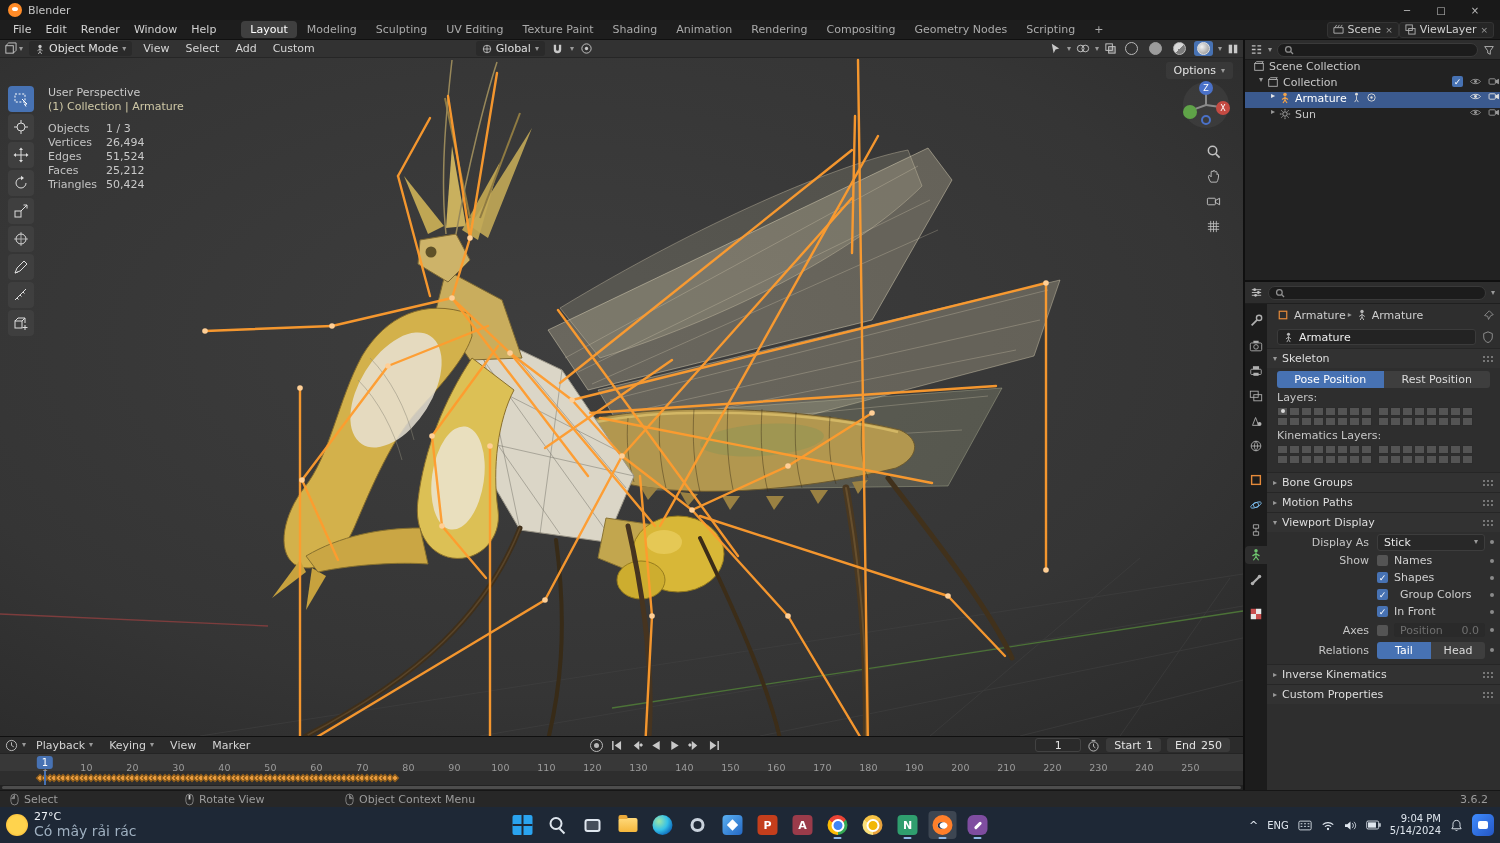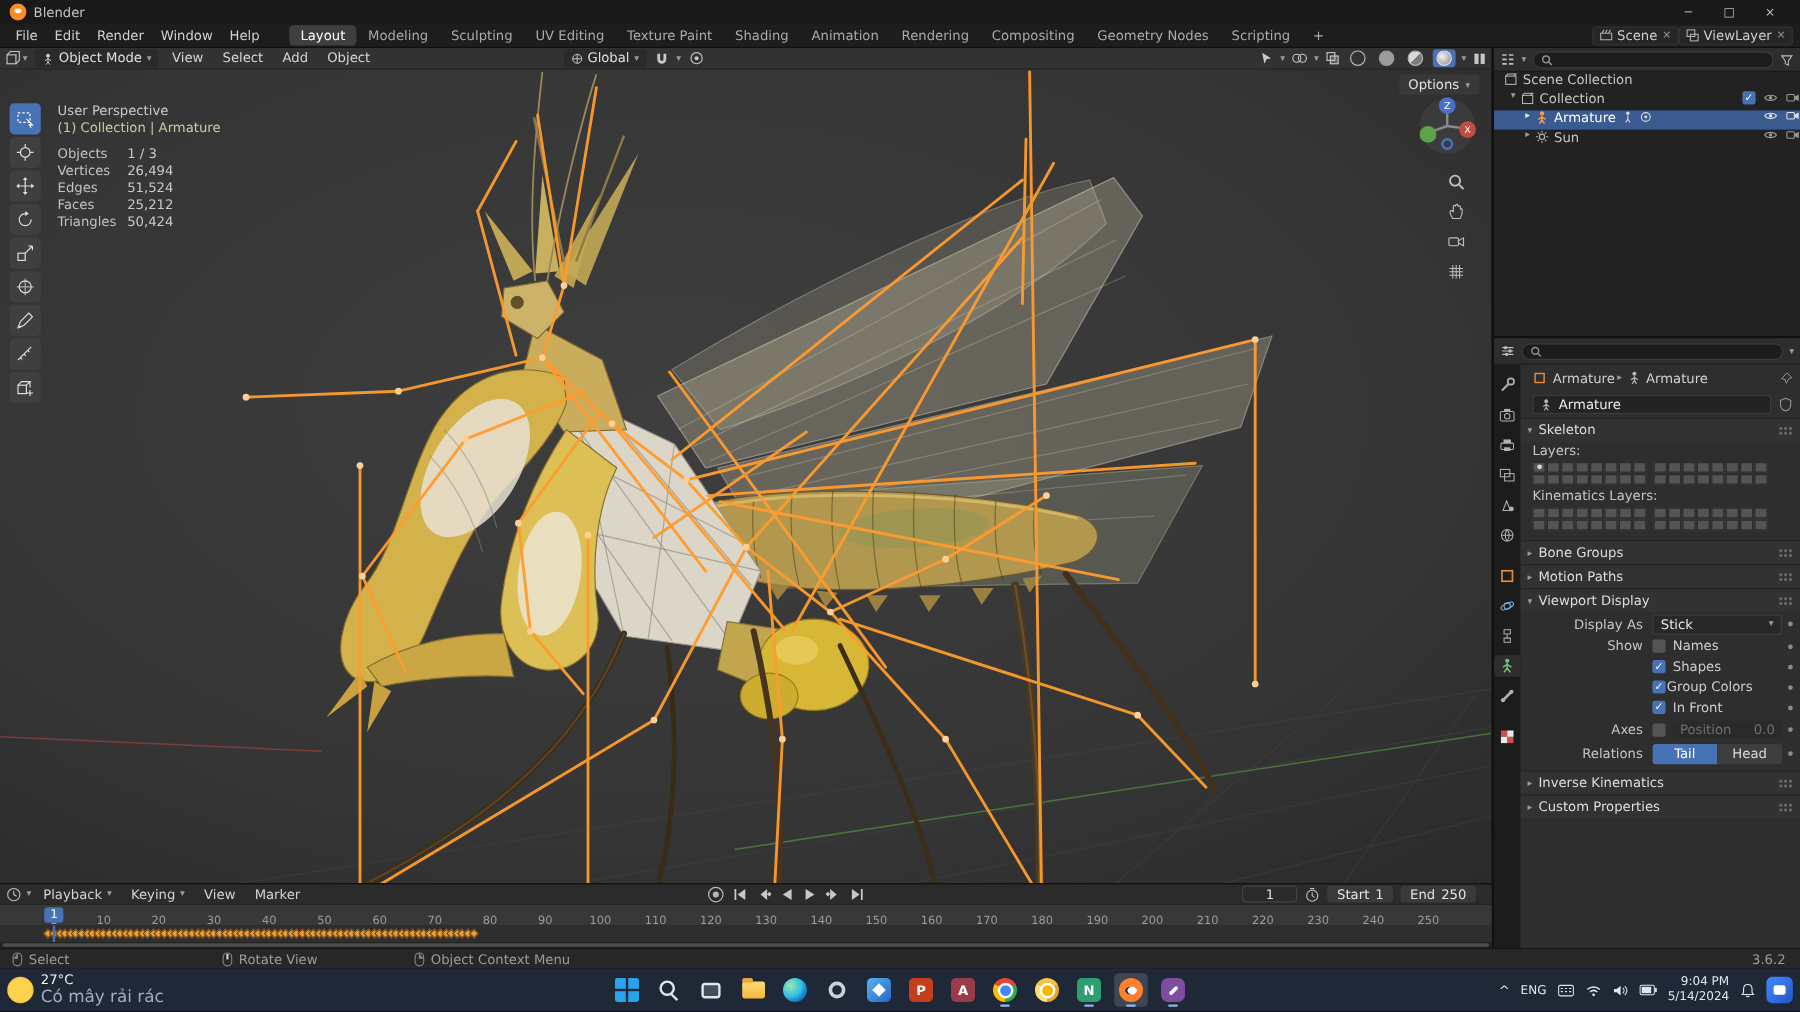--- a/index.html
+++ b/index.html
@@ -211,21 +211,21 @@
       <svg width="10" height="10" viewBox="0 0 12 12">
           <circle cx="6" cy="3" r="2" fill="#c8c8c8"></circle>
           <path d="M6,5 L6,9 M6,6 L3,8 M6,6 L9,8 M6,9 L4,12 M6,9 L8,12" stroke="#c8c8c8" fill="none"></path>
         </svg>
       <span>Object Mode</span>
       <span class="chev">▾</span>
     </span>
     <span class="hdr-menu">View</span>
     <span class="hdr-menu">Select</span>
     <span class="hdr-menu">Add</span>
-    <span class="hdr-menu">Object</span>
+    <span class="hdr-menu">Custom</span>
 
     <span style="margin-left:150px" class="hdr-dd">
       <svg width="10" height="10" viewBox="0 0 12 12">
           <circle cx="6" cy="6" r="4.5" stroke="#c8c8c8" fill="none"></circle>
           <path d="M6,1.5 V10.5 M1.5,6 H10.5" stroke="#c8c8c8"></path>
         </svg>
       <span>Global</span>
       <span class="chev">▾</span>
     </span>
     <svg width="13" height="13" viewBox="0 0 14 14">
@@ -793,20 +793,26 @@
         <svg width="12" height="12" viewBox="0 0 14 14" style="margin-left:6px">
             <path d="M7,1 L12,3 V7 C12,10.5 9.8,12.4 7,13.5 C4.2,12.4 2,10.5 2,7 V3 Z" stroke="#9a9a9a" fill="none"></path>
           </svg>
       </div>
 
       <div class="phead">
         <span class="chev">▾</span>
         <span>Skeleton</span>
         <span class="drag-dots"></span>
       </div>
+      <div class="prow" style="height:22px;padding:2px 10px">
+        <span class="seg" style="flex:1">
+          <div class="active">Pose Position</div>
+          <div>Rest Position</div>
+        </span>
+      </div>
       <div class="prow" style="height:14px">
           <span style="color:#c6c6c6">Layers:</span>
         </div>
       <div class="prow" style="height:24px;gap:6px">
         <span class="layer-grid">
             <span class="lcell on"></span>
             <span class="lcell"></span>
             <span class="lcell"></span>
             <span class="lcell"></span>
             <span class="lcell"></span>
@@ -921,21 +927,21 @@
             <span>✓</span>
           </span>
         <span style="margin-left:6px;flex:1">Shapes</span>
         <span class="dot-dec"></span>
       </div>
       <div class="prow">
         <span class="plabel"></span>
         <span class="cb">
             <span>✓</span>
           </span>
-        <span style="margin-left:1px;flex:1">Group Colors</span>
+        <span style="margin-left:12px;flex:1">Group Colors</span>
         <span class="dot-dec"></span>
       </div>
       <div class="prow">
         <span class="plabel"></span>
         <span class="cb">
             <span>✓</span>
           </span>
         <span style="margin-left:6px;flex:1">In Front</span>
         <span class="dot-dec"></span>
       </div>

